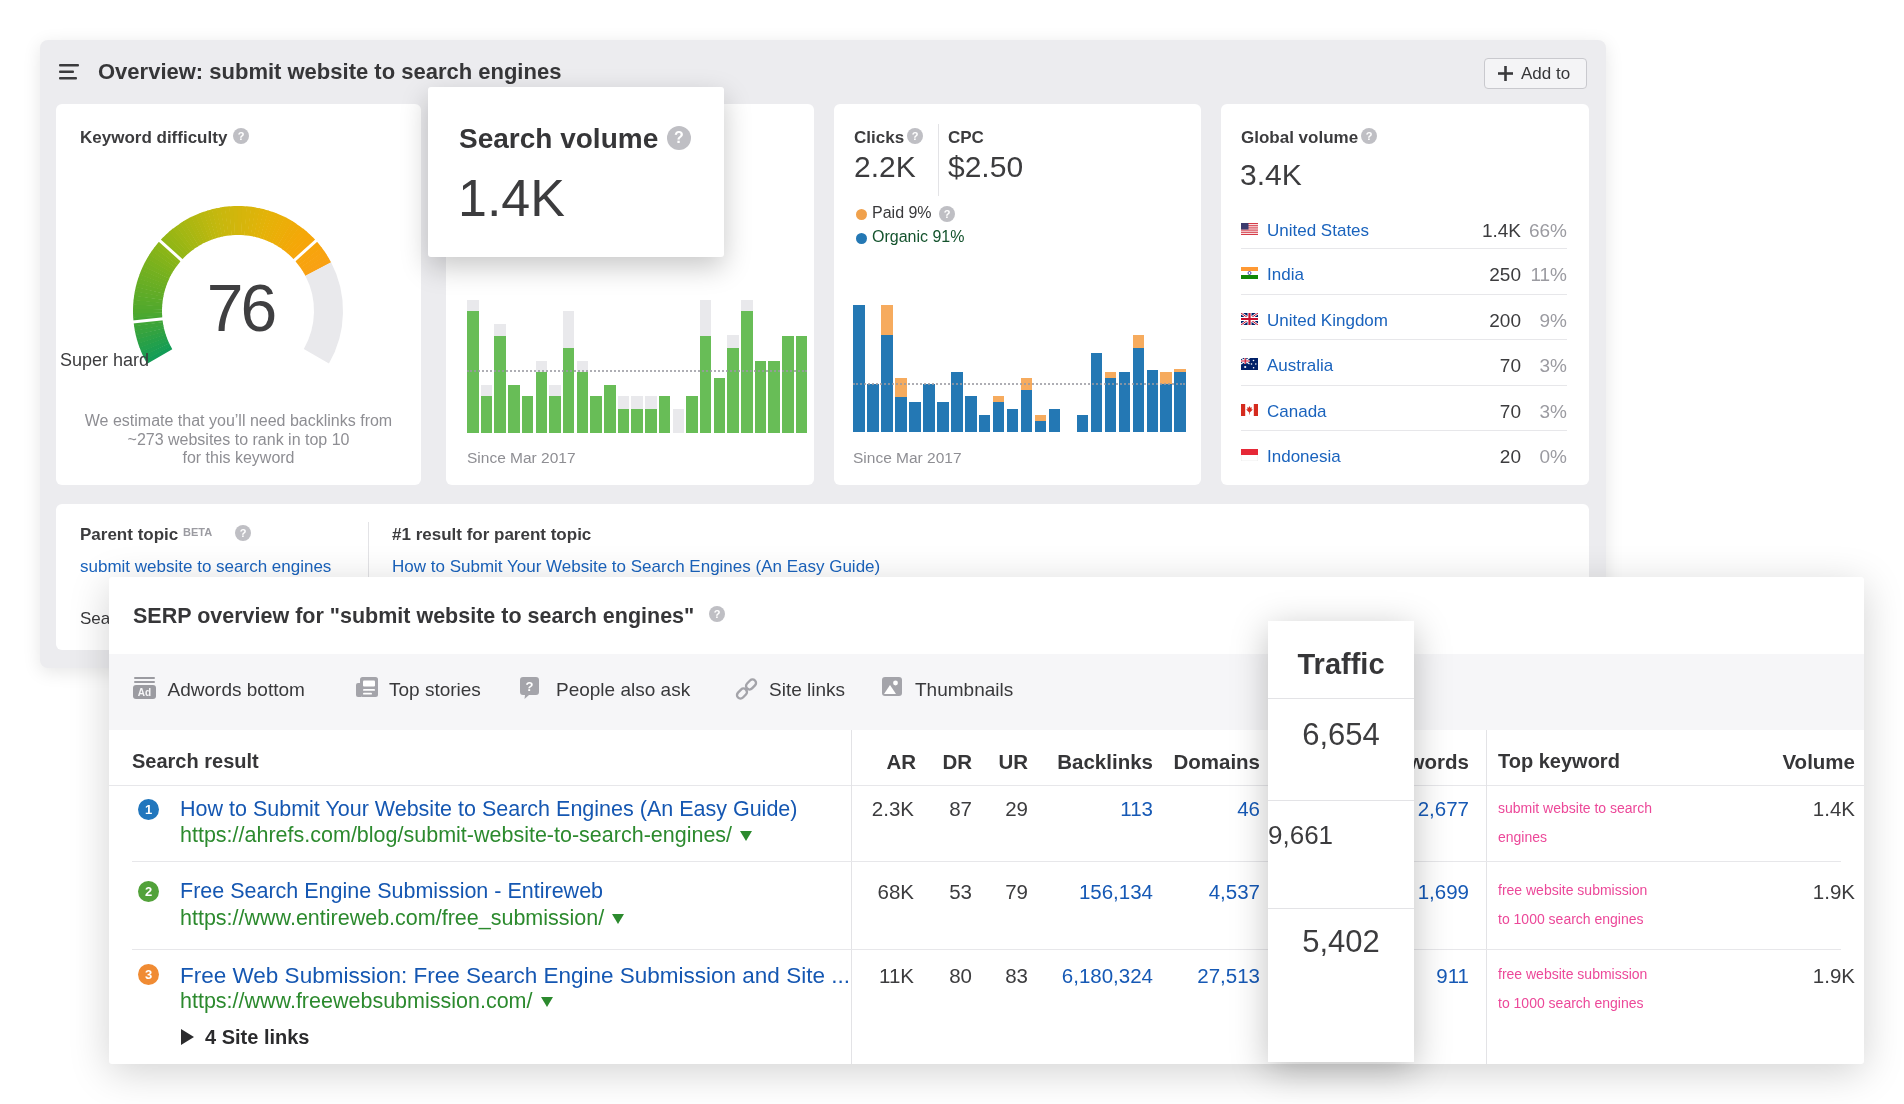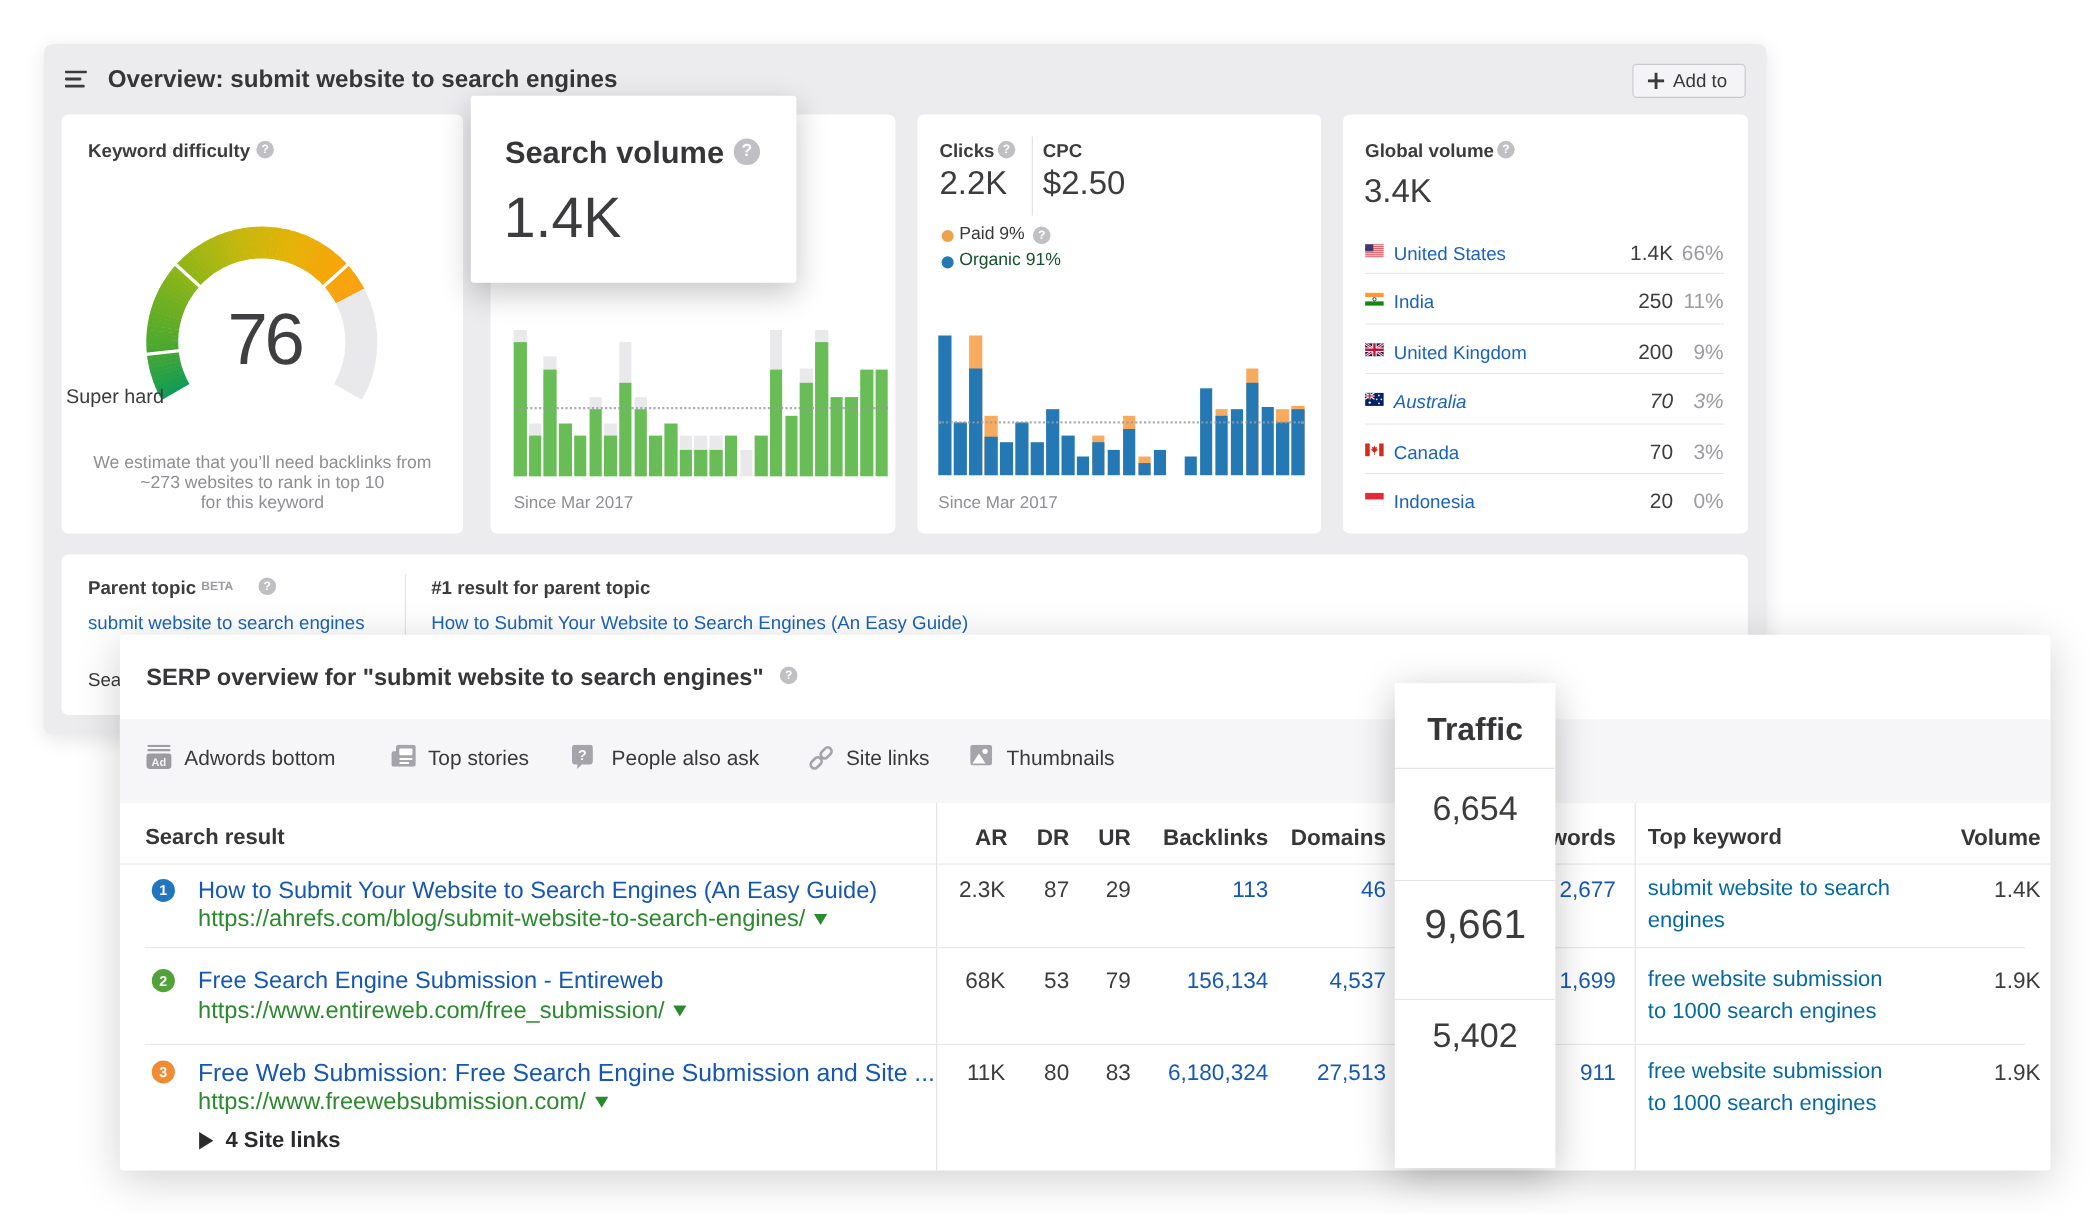--- a/index.html
+++ b/index.html
@@ -16,21 +16,21 @@
 .gv-pct{width:46px;text-align:right;font-size:19px;color:#9b9ba1;transform:translateY(4px)}
 .chip-ic{position:absolute;top:677px}
 .chip-tx{position:absolute;top:679px;font-size:19px;color:#39393b}
 .vdiv{position:absolute;width:1px;background:#e3e3e6}
 .hdiv{position:absolute;height:1px;background:#e7e7ea}
 .num{position:absolute;font-size:20.5px;color:#3c3c3e;text-align:center}
 .bnum{position:absolute;font-size:20.5px;color:#1659b5;text-align:right}
 .badge{position:absolute;width:21px;height:21px;border-radius:50%;color:#fff;font-size:13px;font-weight:bold;text-align:center;line-height:21px}
 .rtitle{position:absolute;font-size:21.5px;color:#1557b2;white-space:nowrap}
 .rurl{position:absolute;font-size:21.5px;color:#2c8a2e;white-space:nowrap}
-.tk{position:absolute;font-size:20px;color:#0369a1;line-height:29px}
+.tk{position:absolute;font-size:14px;color:#ec4899;line-height:29px}
 </style></head>
 <body>
 <div class="panel"></div>
 
 <svg class="abs" style="left:59px;top:64px" width="21" height="18">
     <g fill="#3b3b3d">
       <rect x="0" y="0" width="20" height="2.6" rx="1"></rect>
       <rect x="0" y="6.5" width="15" height="2.6" rx="1"></rect>
       <rect x="0" y="13" width="18" height="2.6" rx="1"></rect>
     </g>
@@ -265,21 +265,21 @@
         <rect width="17" height="12" fill="#012169"></rect>
         <path d="M0,0 17,12 M17,0 0,12" stroke="#fff" stroke-width="2.4"></path>
         <path d="M0,0 17,12 M17,0 0,12" stroke="#C8102E" stroke-width="1"></path>
         <path d="M8.5,0 V12 M0,6 H17" stroke="#fff" stroke-width="4"></path>
         <path d="M8.5,0 V12 M0,6 H17" stroke="#C8102E" stroke-width="2.2"></path>
       </svg></span>
     <span class="gv-name">United Kingdom</span>
     <span class="gv-val">200</span>
     <span class="gv-pct">9%</span>
   </div>
-<div class="gv-row" style="top:339.0px;height:45.5px;border-top:1px solid #e7e7ea;font-style:italic;">
+<div class="gv-row" style="top:339.0px;height:45.5px;border-top:1px solid #e7e7ea;">
     <span class="gv-flag"><svg width="17" height="12">
         <rect width="17" height="12" fill="#012169"></rect>
         <g transform="scale(0.5)">
           <rect width="17" height="12" fill="#012169"></rect>
           <path d="M0,0 17,12 M17,0 0,12" stroke="#fff" stroke-width="2.4"></path>
           <path d="M8.5,0 V12 M0,6 H17" stroke="#fff" stroke-width="4"></path>
           <path d="M8.5,0 V12 M0,6 H17" stroke="#C8102E" stroke-width="2.2"></path>
         </g>
         <g fill="#fff">
           <circle cx="4.2" cy="9" r="1.1"></circle>
@@ -420,13 +420,13 @@
 <div class="abs" style="left:459px;top:123px;font-size:28px;font-weight:bold;color:#363638">Search volume</div>
 <span class="q" style="left:667px;top:126px;width:24px;height:24px;font-size:16px;line-height:24px">?</span>
 <div class="abs" style="left:458px;top:168px;font-size:52px;color:#3c3c3e">1.4K</div>
 
 <div class="abs" style="left:1268px;top:621px;width:146px;height:441px;background:#fff;box-shadow:0 8px 34px rgba(0,0,0,0.25)"></div>
 <div class="abs" style="left:1268px;top:648px;width:146px;text-align:center;font-size:29px;font-weight:bold;color:#363638">Traffic</div>
 <div class="hdiv" style="left:1268px;top:698px;width:146px;background:#e3e3e6"></div>
 <div class="hdiv" style="left:1268px;top:800px;width:146px;background:#e3e3e6"></div>
 <div class="hdiv" style="left:1268px;top:908px;width:146px;background:#e3e3e6"></div>
 <div class="abs" style="left:1268px;top:717px;width:146px;text-align:center;font-size:31px;color:#3c3c3e">6,654</div>
-<div class="abs" style="left:1268px;top:820px;width:146px;text-align:center;font-size:37px;color:#3c3c3e">9,661</div>
+<div class="abs" style="left:1268px;top:820px;width:146px;font-size:26px;color:#3c3c3e">9,661</div>
 <div class="abs" style="left:1268px;top:924px;width:146px;text-align:center;font-size:31px;color:#3c3c3e">5,402</div>
 </body></html>

